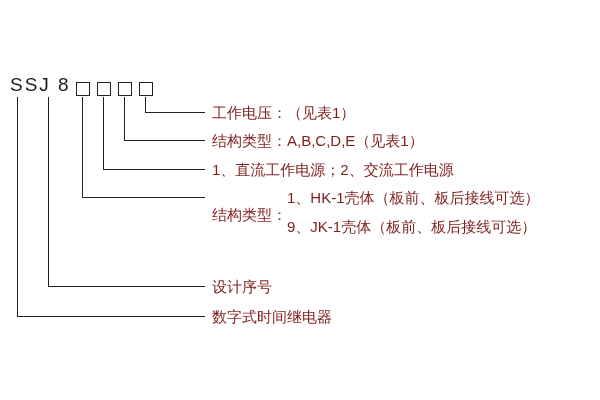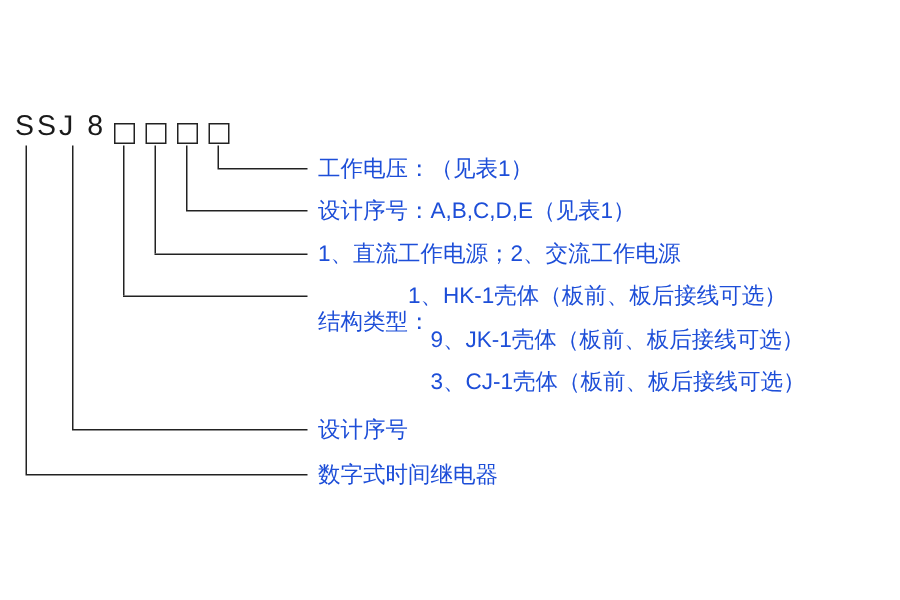--- a/index.html
+++ b/index.html
@@ -56,28 +56,28 @@
   .h-ssj { left: 17px;  top: 316px; width: 188px; }
   .h-8   { left: 48px;  top: 286px; width: 157px; }
   .h-b1  { left: 82px;  top: 197px; width: 123px; }
   .h-b2  { left: 103px; top: 169px; width: 102px; }
   .h-b3  { left: 124px; top: 140px; width: 81px; }
   .h-b4  { left: 145px; top: 112px; width: 60px; }
   .callout {
     position: absolute;
     font-size: 15px;
     line-height: 19px;
-    color: #1d4ed8;
+    color: #7f1d1d;
     white-space: nowrap;
   }
   .c-voltage     { left: 212px; top: 103px; }
   .c-delay       { left: 212px; top: 131px; }
   .c-power       { left: 212px; top: 160px; }
   .c-struct      { left: 212px; top: 188px; margin-top: 17px; }
-  .c-struct-1    { left: 272px; top: 188px; }
+  .c-struct-1    { left: 287px; top: 188px; }
   .c-struct-2    { left: 287px; top: 217px; }
   .c-struct-3    { left: 287px; top: 245px; }
   .c-serial      { left: 212px; top: 277px; }
   .c-product     { left: 212px; top: 307px; }
 </style>
 </head>
 <body>
 
 <div class="canvas">
 
@@ -97,29 +97,28 @@
 
   <div class="hline h-ssj"></div>
   <div class="hline h-8"></div>
   <div class="hline h-b1"></div>
   <div class="hline h-b2"></div>
   <div class="hline h-b3"></div>
   <div class="hline h-b4"></div>
 
   <div class="callout c-voltage">工作电压：（见表1）</div>
 
-  <div class="callout c-delay">设计序号：A,B,C,D,E（见表1）</div>
+  <div class="callout c-delay">结构类型：A,B,C,D,E（见表1）</div>
 
   <div class="callout c-power">1、直流工作电源；2、交流工作电源</div>
 
   <div class="callout c-struct">结构类型：</div>
 
   <div class="callout c-struct-1">1、HK-1壳体（板前、板后接线可选）</div>
 
   <div class="callout c-struct-2">9、JK-1壳体（板前、板后接线可选）</div>
 
-  <div class="callout c-struct-3">3、CJ-1壳体（板前、板后接线可选）</div>
 
   <div class="callout c-serial">设计序号</div>
 
   <div class="callout c-product">数字式时间继电器</div>
 
 </div>
 
 </body></html>

